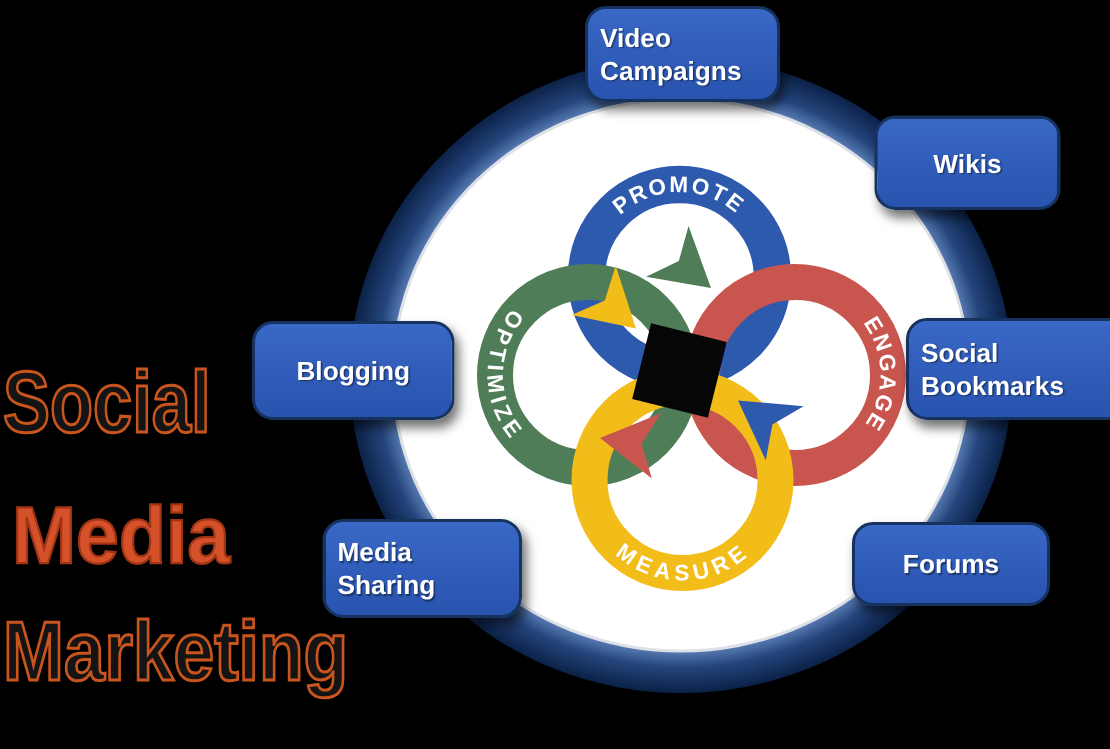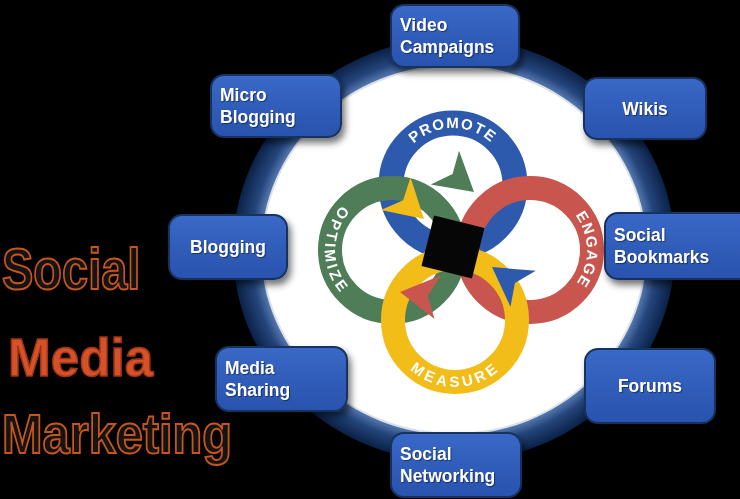--- a/index.html
+++ b/index.html
@@ -32,24 +32,24 @@
     box-shadow:3px 5px 7px rgba(0,0,0,0.55);
     color:#ffffff;font-weight:bold;font-size:17.5px;line-height:22px;text-align:left;
     display:flex;align-items:center;justify-content:center;
     text-shadow:1px 1px 1px rgba(0,0,0,0.45);
     padding:2px 8px;
   }
   .n-video   {left:390px;top:4px;  width:130px;height:64px;}
   .n-micro   {left:210px;top:74px; width:132px;height:64px;}
   .n-wikis   {left:583px;top:77px; width:124px;height:63px;}
   .n-bookm   {left:604px;top:212px;width:154px;height:68px;}
-  .n-forums  {left:584px;top:348px;width:132px;height:76px;}
+  .n-forums  {left:568px;top:348px;width:132px;height:56px;}
   .n-network {left:390px;top:432px;width:132px;height:66px;}
   .n-photo   {left:215px;top:346px;width:133px;height:66px;}
-  .n-blog    {left:168px;top:214px;width:120px;height:66px;}
+  .n-blog    {left:168px;top:214px;width:135px;height:66px;}
   
   .title-line{
     position:absolute;left:2px;font-weight:bold;line-height:1;white-space:nowrap;
     transform-origin:left top;z-index:4;
   }
   .t-dark{
     color:#141414;-webkit-text-stroke:2px #c8551e;
     text-shadow:0 0 1px #c8551e;
   }
   .t-orange{
@@ -102,18 +102,16 @@
     </text>
     <text class="arc-label" dy="5">
       <textPath href="#p-optimize" startOffset="50%" text-anchor="middle">OPTIMIZE</textPath>
     </text>
   </svg>
 
   <div class="node n-video">Video Campaigns</div>
   <div class="node n-wikis">Wikis</div>
   <div class="node n-bookm">Social Bookmarks</div>
   <div class="node n-forums">Forums</div>
-  <div class="node n-network">Social Networking</div>
   <div class="node n-photo">Media Sharing</div>
   <div class="node n-blog">Blogging</div>
-  <div class="node n-micro">Micro Blogging</div>
 
 </div>
 
 </body></html>

